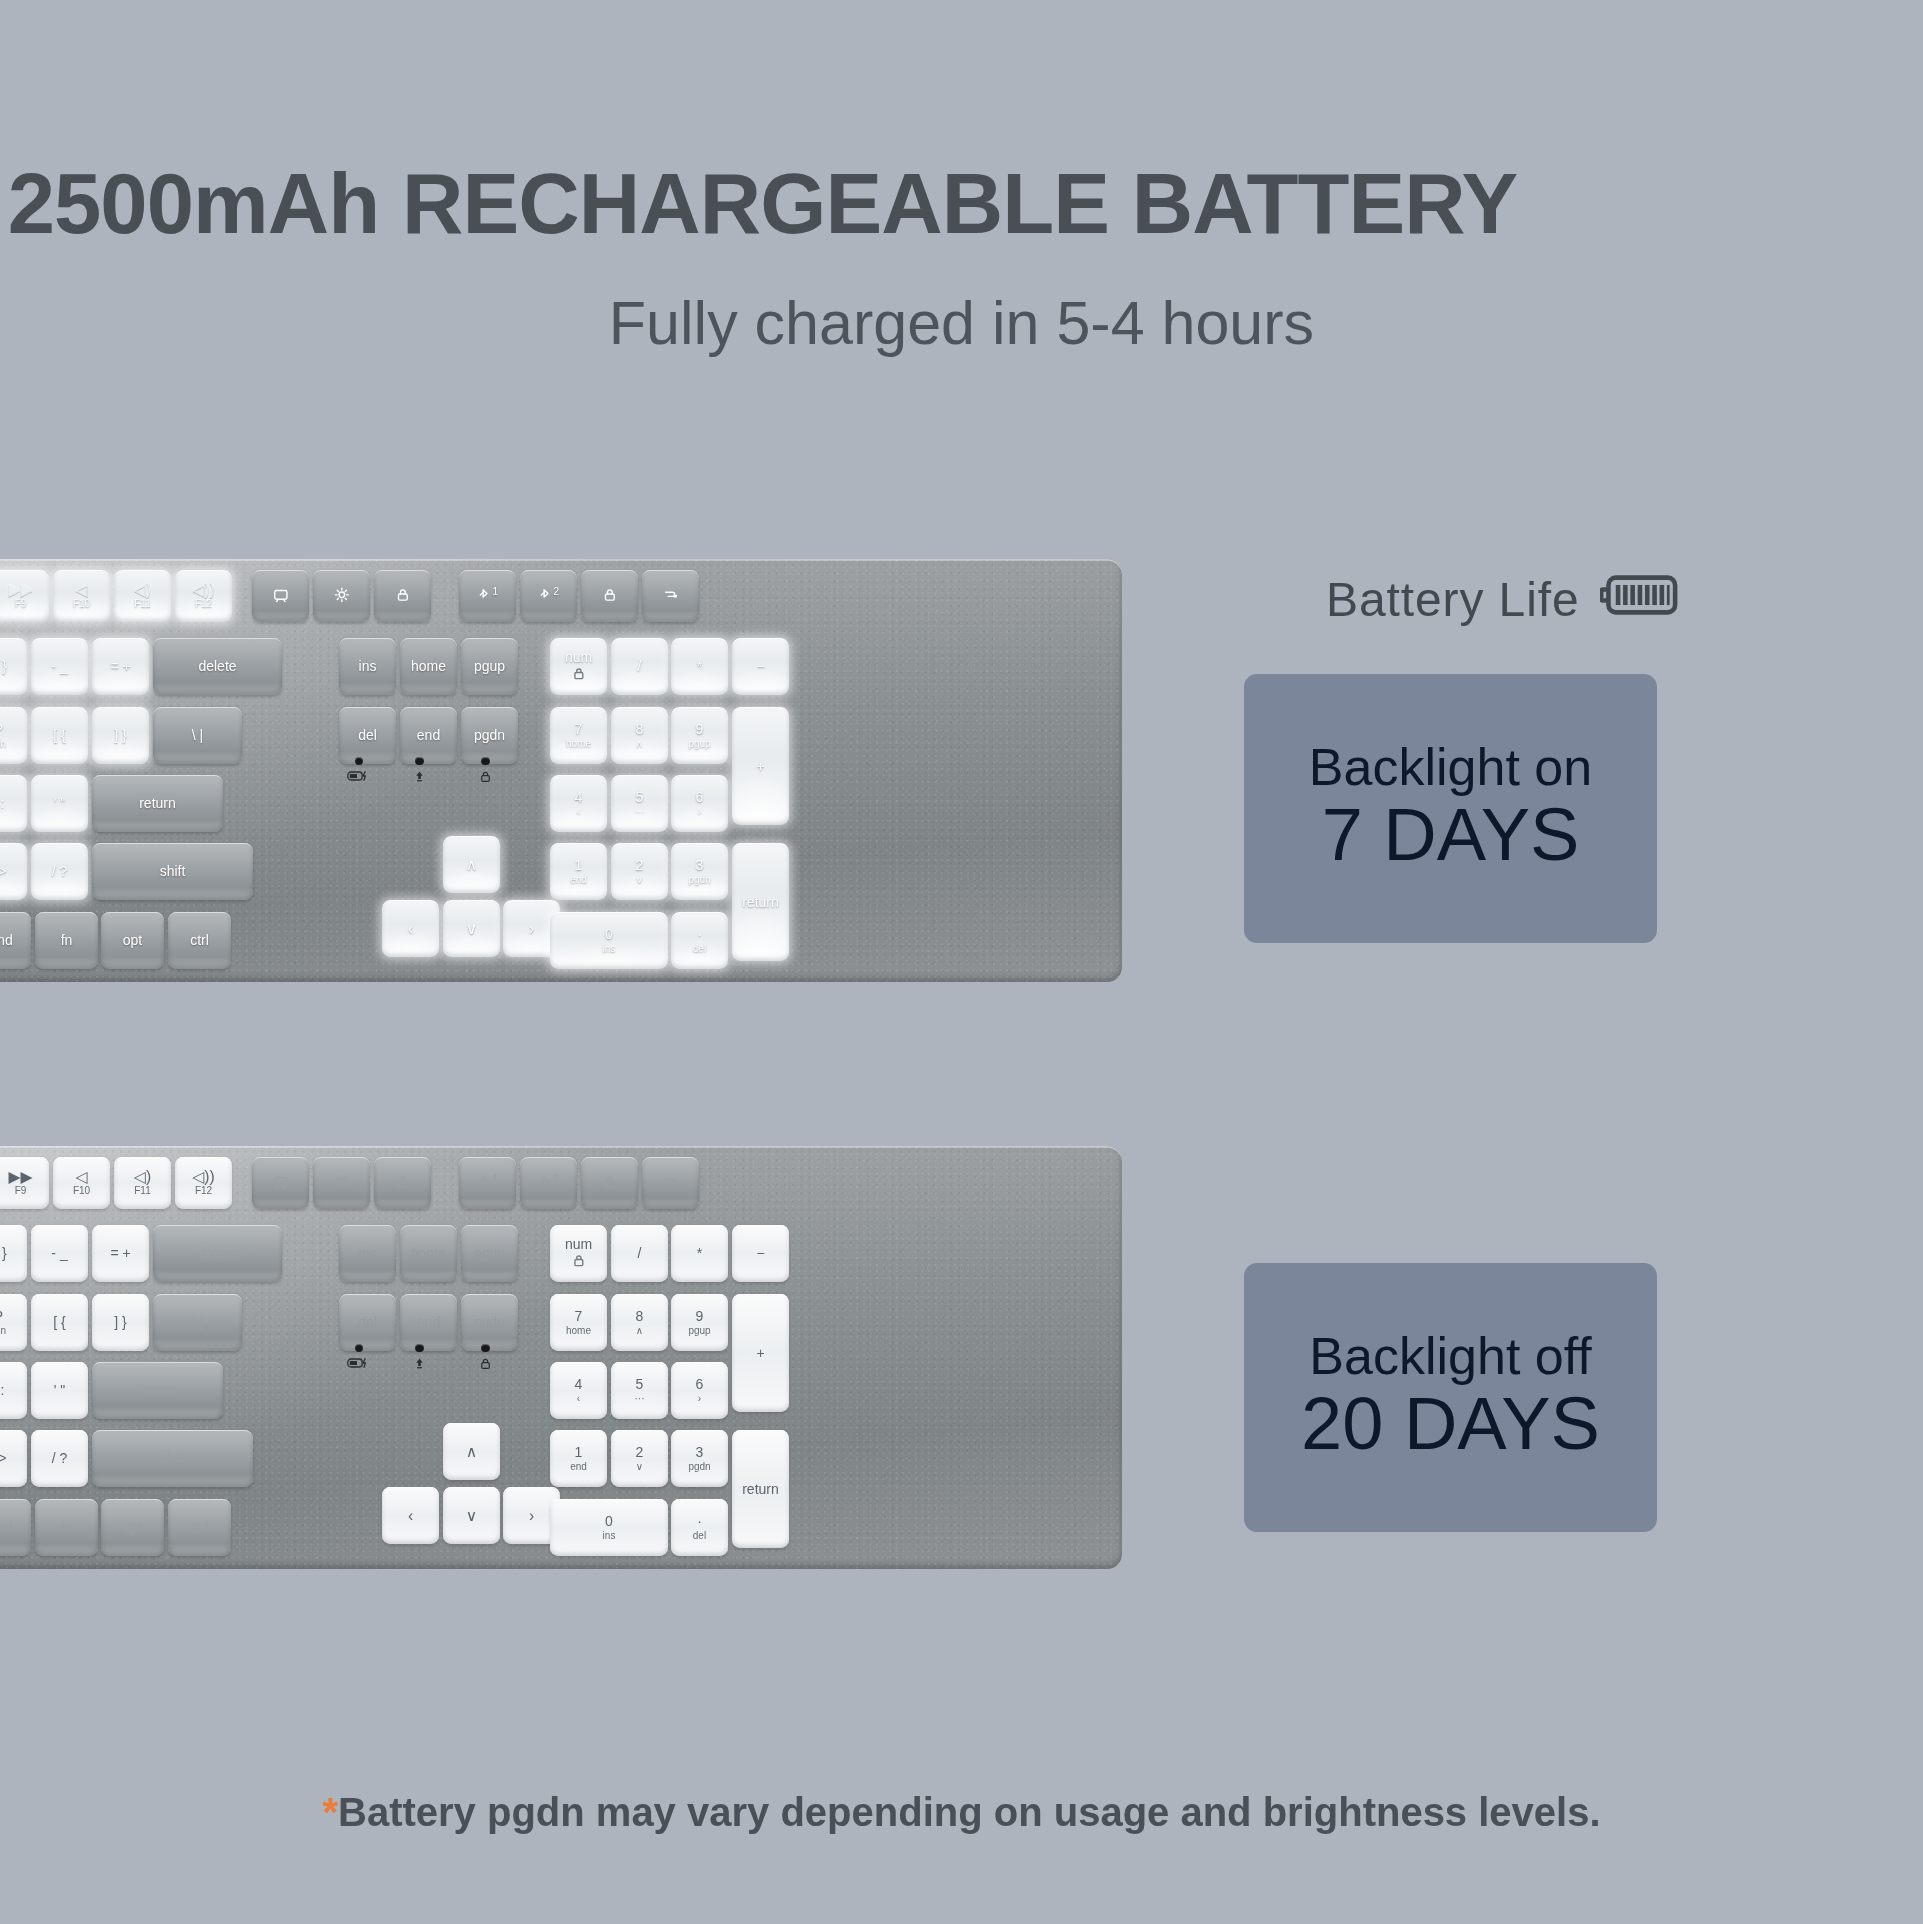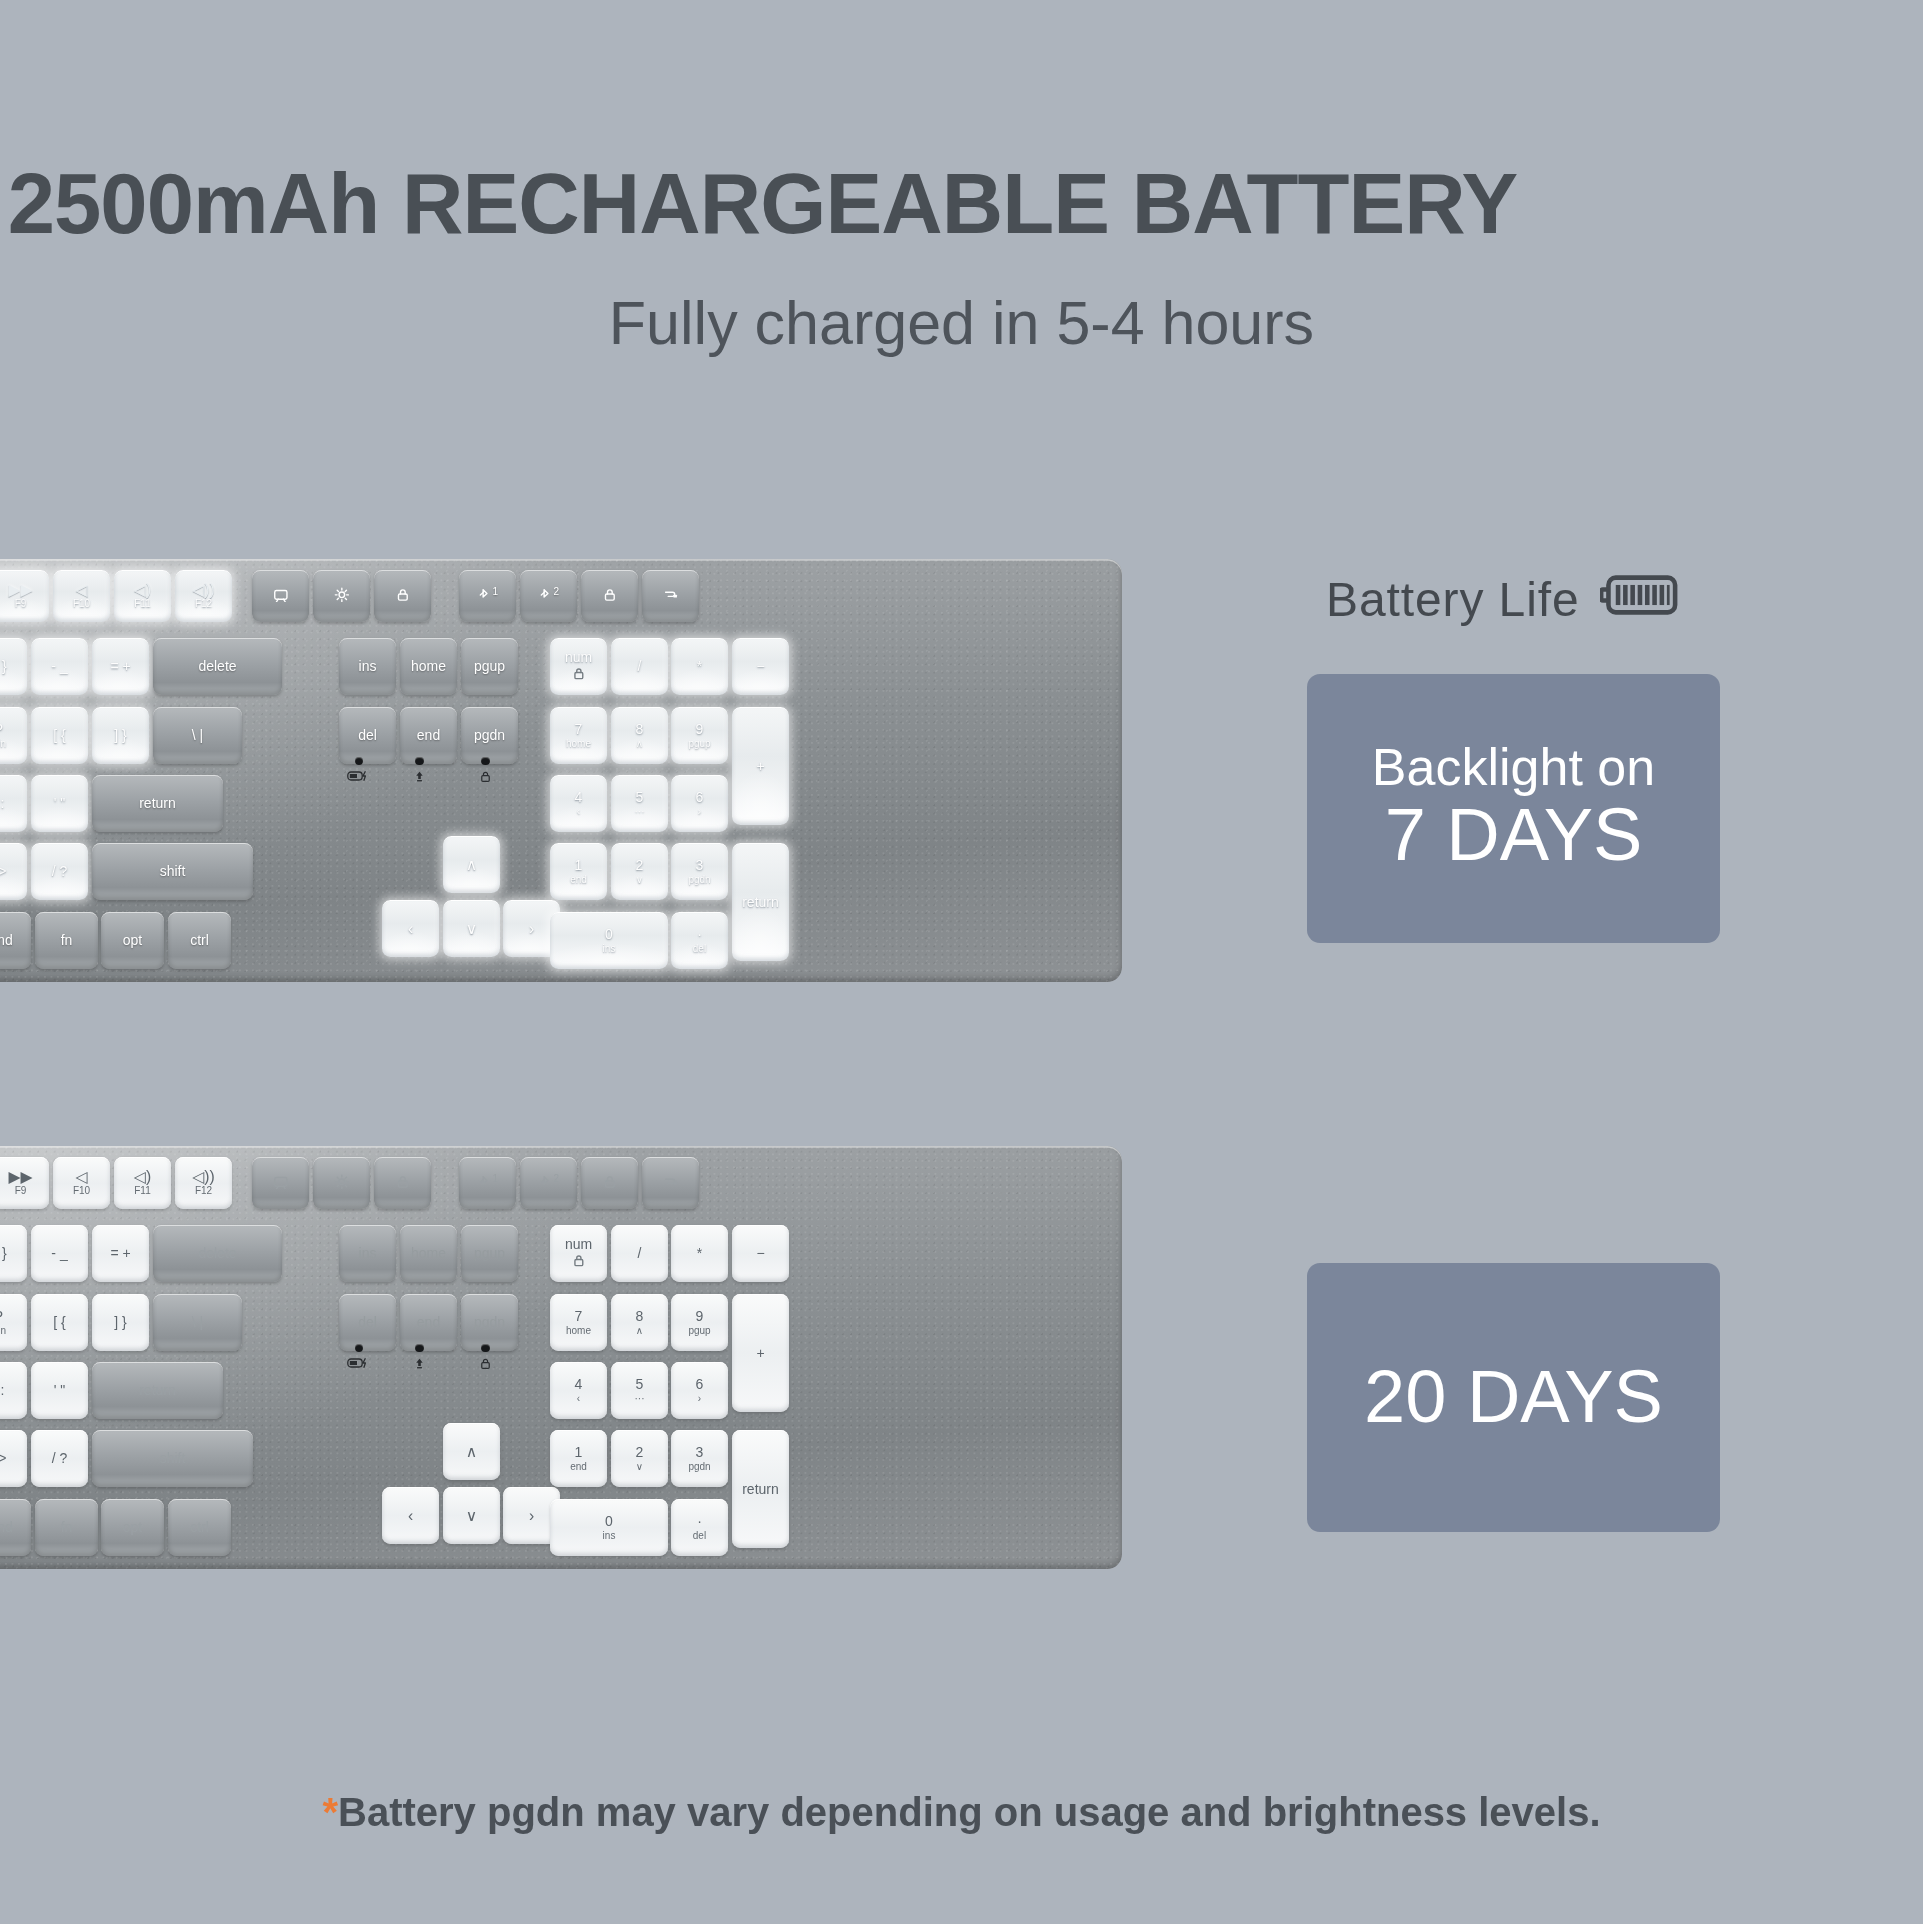--- a/index.html
+++ b/index.html
@@ -64,25 +64,25 @@
     gap: 20px;
     font-size: 48px;
     color: #44494f;
     letter-spacing: 0.9px;
     white-space: nowrap;
   }
   .batt-icon { display: block; }
 
   .info-card {
     position: absolute;
-    left: 1307px;
+    left: 1244px;
     width: 413px;
     border-radius: 13px;
     background: #7b869b;
-    color: #ffffff;
+    color: #0f172a;
     text-align: center;
     display: flex;
     flex-direction: column;
     align-items: center;
     justify-content: center;
   }
   #card-on  { top: 674px;  height: 269px; }
   #card-off { top: 1263px; height: 269px; }
   .card-title {
     font-size: 52px;
@@ -218,20 +218,21 @@
     </svg>
   </span>
 </div>
 
 <div class="info-card" id="card-on">
   <div class="card-title">Backlight on</div>
   <div class="card-value">7 DAYS</div>
 </div>
 
 <div class="info-card" id="card-off">
+  <div class="card-title">Backlight off</div>
   <div class="card-value">20 DAYS</div>
 </div>
 
 <div class="kb-stage" id="kb-top">
   <div class="kb-body"></div>
   <div class="keys">
       <div class="key w" style="left: 273px; top: 11px; width: 57px; height: 52px;">
         <div class="gl">▶▶</div>
         <div class="sub lbl">F9</div>
       </div>

